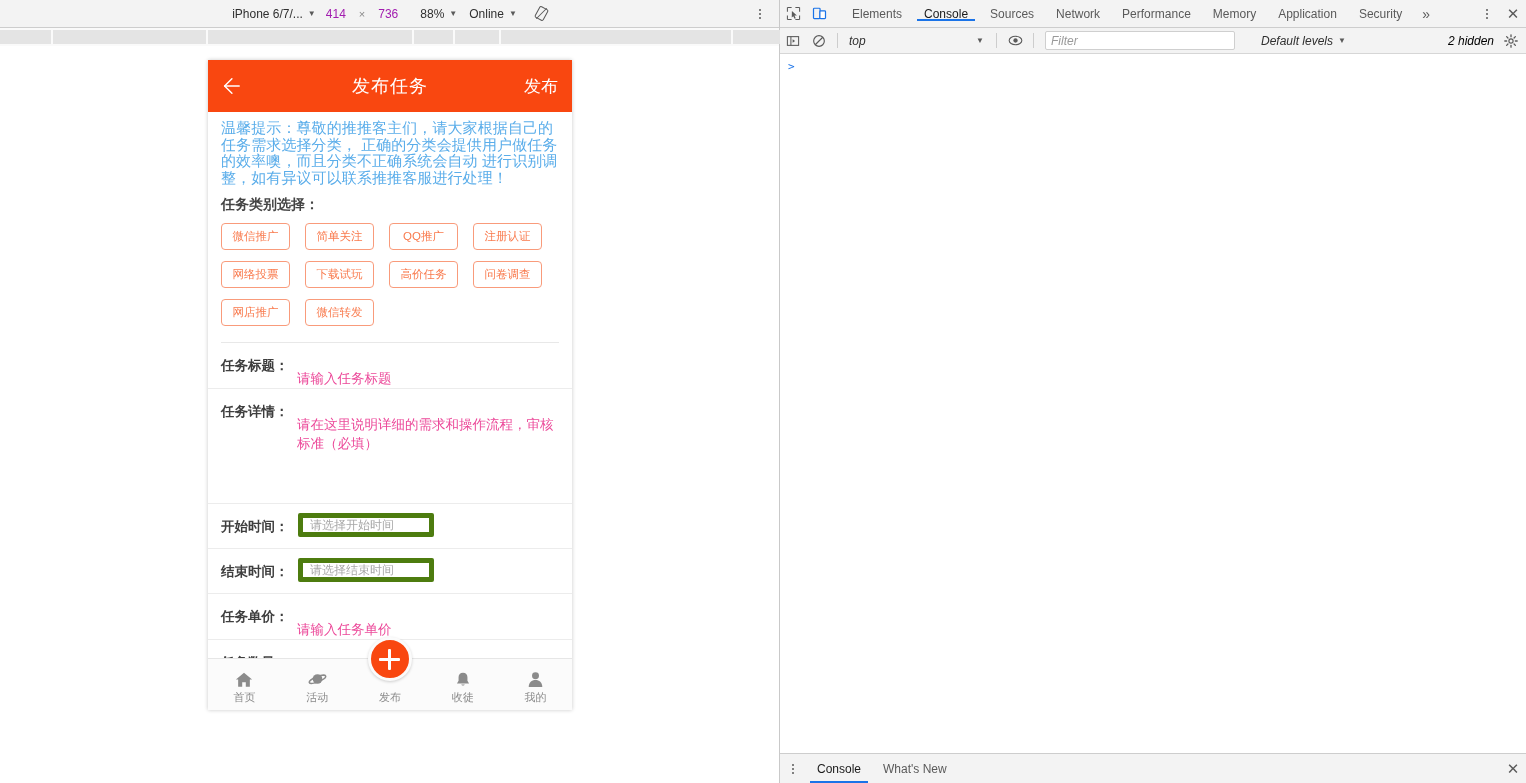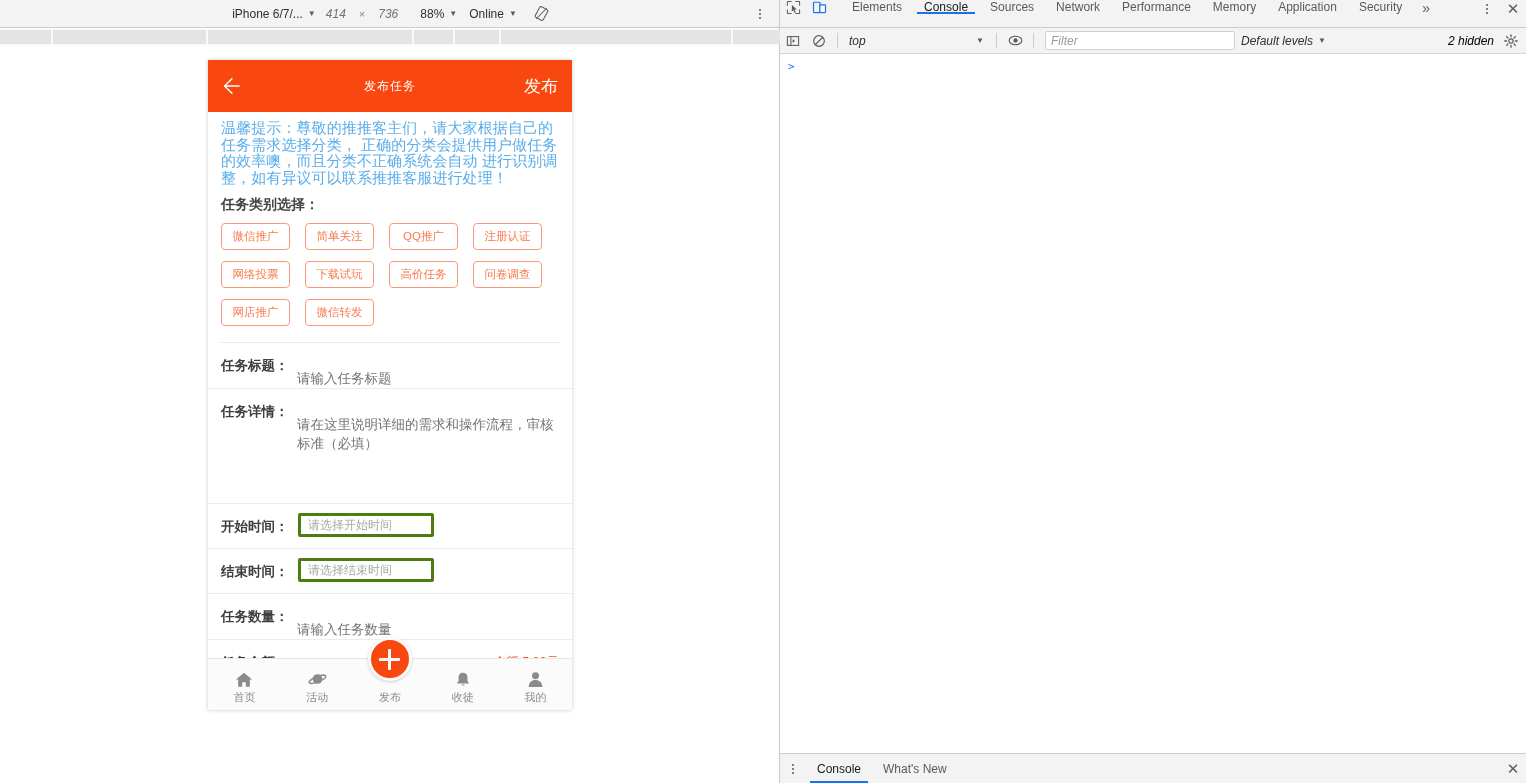--- a/index.html
+++ b/index.html
@@ -28,21 +28,21 @@
     font-size: 12px; color: #5a5a5a;
   }
   .dt-center {
     position: absolute; left: 0; right: 0;
     display: flex; align-items: center; justify-content: center;
     gap: 0px;
   }
   .dt-item { display: flex; align-items: center; padding: 0 6px; height: 22px; white-space: nowrap; }
   .dt-item.select { color: #303030; }
   .caret { margin-left: 5px; font-size: 8px; line-height: 1; color: #5a5a5a; }
-  .dt-dim { color: #737373; padding: 0 4px; font-style: italic; }
+  .dt-dim { color: #a21caf; padding: 0 4px; }
   .dt-x { color: #8a8a8a; padding: 0 9px; font-size: 11px; }
   .dt-rotate {
     width: 22px; height: 22px; display: flex; align-items: center; justify-content: center;
     margin-left: 8px;
   }
   #dt-menu {
     position: absolute; right: 10px; top: 0; height: 28px;
     display: flex; align-items: center; justify-content: center; width: 18px;
     color: #5a5a5a; letter-spacing: 0; font-size: 14px;
   }
@@ -82,21 +82,21 @@
     display: flex; align-items: center;
     color: #fff;
   }
   #back-btn {
     width: 46px; height: 52px;
     display: flex; align-items: center; justify-content: center;
     cursor: pointer;
   }
   #app-title {
     position: absolute; left: 0; right: 0; text-align: center;
-    font-size: 12px; font-weight: 400; letter-spacing: 1px;
+    font-size: 18px; font-weight: 400; letter-spacing: 1px;
   }
   #publish-btn {
     position: absolute; right: 14px;
     font-size: 17px; cursor: pointer;
   }
 
   
   #tips {
     padding: 8px 13px 4px 13px;
     font-size: 15px; line-height: 16.5px;
@@ -132,30 +132,30 @@
     padding: 0 13px;
     border-bottom: 1px solid #ececec;
     min-height: 45px;
   }
   .form-row .fl {
     font-size: 13.5px; color: #3e3e3e; font-weight: 700;
     padding-top: 14px; white-space: nowrap;
     min-width: 74px;
   }
   .form-row .fv {
-    font-size: 13.5px; color: #737373;
+    font-size: 13.5px; color: #ec4899;
     padding-top: 26px; padding-left: 2px;
     line-height: 19px;
   }
   #row-detail { min-height: 115px; align-items: flex-start; }
   #row-detail .fv { padding-right: 2px; }
   .date-box {
     margin-top: 9px; margin-left: 3px;
     width: 136px; height: 24px;
-    border: 3px solid #4d7c0f;
+    border: 5px solid #4d7c0f;
     border-radius: 2px;
     background: #fff;
     display: flex; align-items: center;
     padding-left: 7px;
     font-size: 12px; color: #a8a8a8;
     cursor: text;
   }
   #row-amount { border-bottom: none; }
   .balance {
     position: absolute; right: 13px; top: 14px;
@@ -199,21 +199,21 @@
     position: relative;
     width: 746px; height: 783px;
     background: #ffffff;
     display: flex; flex-direction: column;
     flex: 0 0 746px;
   }
   #dev-tabbar {
     height: 28px; width: 100%;
     background: #f3f3f3;
     border-bottom: 1px solid #cdcdcd;
-    display: flex; align-items: flex-start;
+    display: flex; align-items: center;
     font-size: 12px; color: #5a5a5a;
   }
   .dev-icon-btn {
     width: 26px; display: flex; align-items: center; justify-content: center;
     cursor: pointer;
   }
   .tb-divider { width: 1px; background: #cfcfcf; margin: 5px 4px; }
   .dev-tab {
     display: flex; align-items: center; padding: 0 11px;
     cursor: pointer; color: #5a5a5a; white-space: nowrap;
@@ -242,21 +242,21 @@
   }
   #ctx-select .caret { position: absolute; right: 7px; }
   #filter-input {
     width: 190px; height: 19px; margin-left: 6px;
     background: #fff; border: 1px solid #cfcfcf;
     border-radius: 2px; padding: 0 5px;
     font-size: 12px; color: #9a9a9a;
     display: flex; align-items: center;
     cursor: text;
   }
-  #levels-select { display: flex; align-items: center; margin-left: 6px; color: #303030; cursor: pointer; }
+  #levels-select { display: flex; align-items: center; margin-left: 26px; color: #303030; cursor: pointer; }
   #hidden-count { margin-left: auto; color: #000000; padding-right: 8px; }
   #settings-gear { width: 24px; display:flex; align-items:center; justify-content:center; padding-right:6px; cursor:pointer;}
   .vsep { width:1px; height:15px; background:#cdcdcd; margin: 0 5px; }
 
   #console-body {
     flex: 1; width: 100%;
     background: #ffffff;
     position: relative;
     overflow: hidden;
   }
@@ -376,20 +376,24 @@
         <div class="form-row">
           <div class="fl">开始时间：</div>
           <div class="date-box">请选择开始时间</div>
         </div>
 
         <div class="form-row">
           <div class="fl">结束时间：</div>
           <div class="date-box">请选择结束时间</div>
         </div>
 
+        <div class="form-row">
+          <div class="fl">任务单价：</div>
+          <div class="fv">请输入任务单价</div>
+        </div>
 
         <div class="form-row">
           <div class="fl">任务数量：</div>
           <div class="fv">请输入任务数量</div>
         </div>
 
         <div class="form-row" id="row-amount">
           <div class="fl">任务金额：</div>
           <div class="fv">请输入奖励金</div>
           <div class="balance">余额 5.00元</div>

